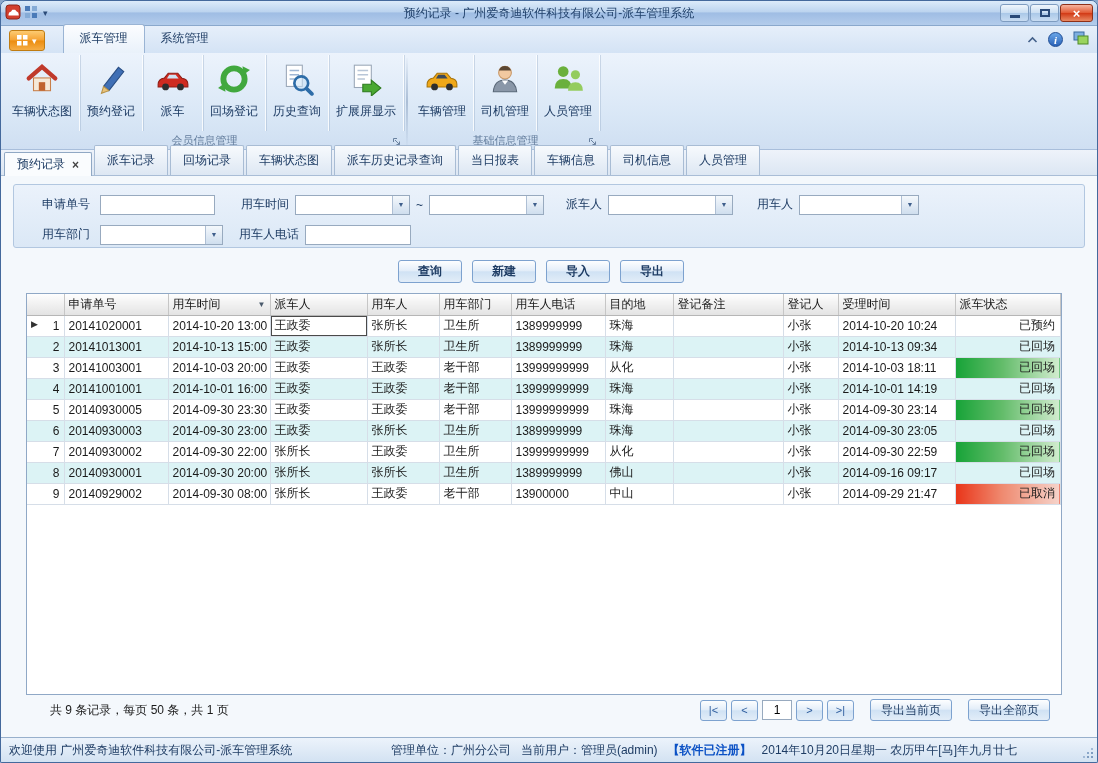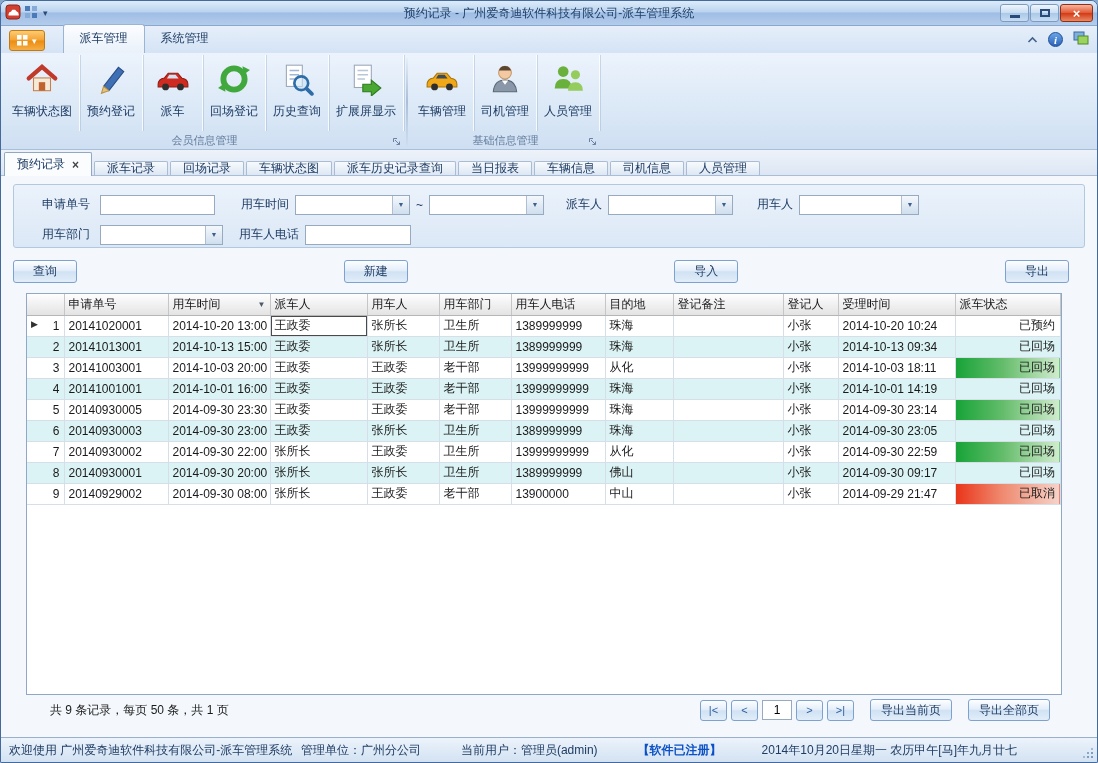--- a/index.html
+++ b/index.html
@@ -87,21 +87,21 @@
   .gsep { width: 2px; margin: 3px 3px 3px 2px;
     background: linear-gradient(rgba(150,172,200,.05), rgba(150,172,200,.7), rgba(150,172,200,.05)); }
 
   
   .doctabs {
     height: 26px; flex: 0 0 26px; display: flex; align-items: flex-end; gap: 2px;
     background: linear-gradient(#eef3fa, #dce6f3); padding: 2px 3px 0;
     border-bottom: 1px solid #a9bdd6;
   }
   .dtab {
-    height: 14px; display: flex; align-items: center; padding: 0 12px;
+    height: 30px; display: flex; align-items: center; padding: 0 12px;
     border: 1px solid #a8bcd4; border-bottom: none; border-radius: 2px 2px 0 0;
     background: linear-gradient(#f7fafd, #dde7f3); color: #1e3c64; white-space: nowrap;
   }
   .dtab.active {
     height: 24px; background: #fafcfe; margin-bottom: -1px; border-color: #90a8c4;
   }
   .tab-close { margin-left: 7px; color: #444; font-weight: bold; font-size: 12px; line-height: 1; }
 
   
   .page { flex: 1; background: #f4f8fc; padding: 8px 12px 0; overflow: hidden; }
@@ -121,21 +121,21 @@
   .fcombo .dd {
     width: 17px; border-left: 1px solid #aebfd4; display: flex; align-items: center; justify-content: center;
     background: linear-gradient(#f4f8fc, #cfdeee); color: #3f5f8c; font-size: 7px;
   }
   .lb62 { width: 62px; } .lb48 { width: 48px; } .lb70 { width: 70px; }
   .w115 { width: 115px; } .w125 { width: 125px; } .w120 { width: 120px; }
   .w123 { width: 123px; } .w106 { width: 106px; }
   .ml6 { margin-left: 6px; } .ml10 { margin-left: 10px; } .ml12 { margin-left: 12px; } .ml14 { margin-left: 14px; }
   .tilde { margin: 0 6px; color: #1e3c64; }
 
-  .actions { display: flex; justify-content: space-between; gap: 10px; margin: 12px 16px 0 0; }
+  .actions { display: flex; justify-content: center; gap: 10px; margin: 12px 16px 0 0; font-weight: bold; }
   .btn {
     min-width: 64px; height: 23px; padding: 0 10px;
     border: 1px solid #7da2cf; border-radius: 3px; color: #1e3c64;
     background: linear-gradient(#fdfeff, #e4eef9 45%, #d0e2f4 52%, #e2edf8);
     display: flex; align-items: center; justify-content: center; white-space: nowrap;
   }
 
   
   .grid { width: 1036px; height: 402px; margin: 10px 0 0 13px;
     border: 1px solid #8fa8c6; background: #fff; overflow: hidden; }
@@ -166,21 +166,21 @@
   .pbtn { min-width: 27px; height: 21px; padding: 0; color: #2f5e9e; font-size: 11px; }
   .page-box { width: 30px; height: 20px; border: 1px solid #98aabf; text-align: center; font: inherit; }
   .export-btn { margin-left: 12px; height: 22px; }
 
   
   .statusbar {
     height: 25px; flex: 0 0 25px; position: relative;
     background: linear-gradient(#ecf3fb, #d3e2f2); border-top: 1px solid #98b0cc;
     display: flex; align-items: center; padding: 0 8px; color: #1e3c64;
   }
-  .sb-right { margin-left: auto; display: flex; align-items: center; gap: 40px; padding-right: 72px; }
+  .sb-right { margin-left: auto; display: flex; align-items: center; gap: 10px; padding-right: 72px; }
   .sb-registered { color: #0b51c5; font-weight: bold; }
   .grip { position: absolute; right: 4px; bottom: 4px; width: 13px; height: 13px; }
   .grip::after {
     content: ""; position: absolute; right: 0; bottom: 0; width: 2px; height: 2px; background: #7e9cc0;
     box-shadow: -4px 0 #7e9cc0, 0 -4px #7e9cc0, -8px 0 #a2bad6, 0 -8px #a2bad6, -4px -4px #8ba8ca;
   }
 </style>
 </head>
 <body>
 
@@ -603,21 +603,21 @@
               </td>
               <td>20140930001</td>
               <td>2014-09-30 20:00</td>
               <td>张所长</td>
               <td>张所长</td>
               <td>卫生所</td>
               <td>1389999999</td>
               <td>佛山</td>
               <td></td>
               <td>小张</td>
-              <td>2014-09-30 09:17</td>
+              <td>2014-09-16 09:17</td>
               <td class="status-cell status-returned">已回场</td>
             </tr>
             <tr>
               <td class="rowhdr-cell">
                 <span class="row-arrow"></span>
                 <span class="row-num">9</span>
               </td>
               <td>20140929002</td>
               <td>2014-09-30 08:00</td>
               <td>张所长</td>

